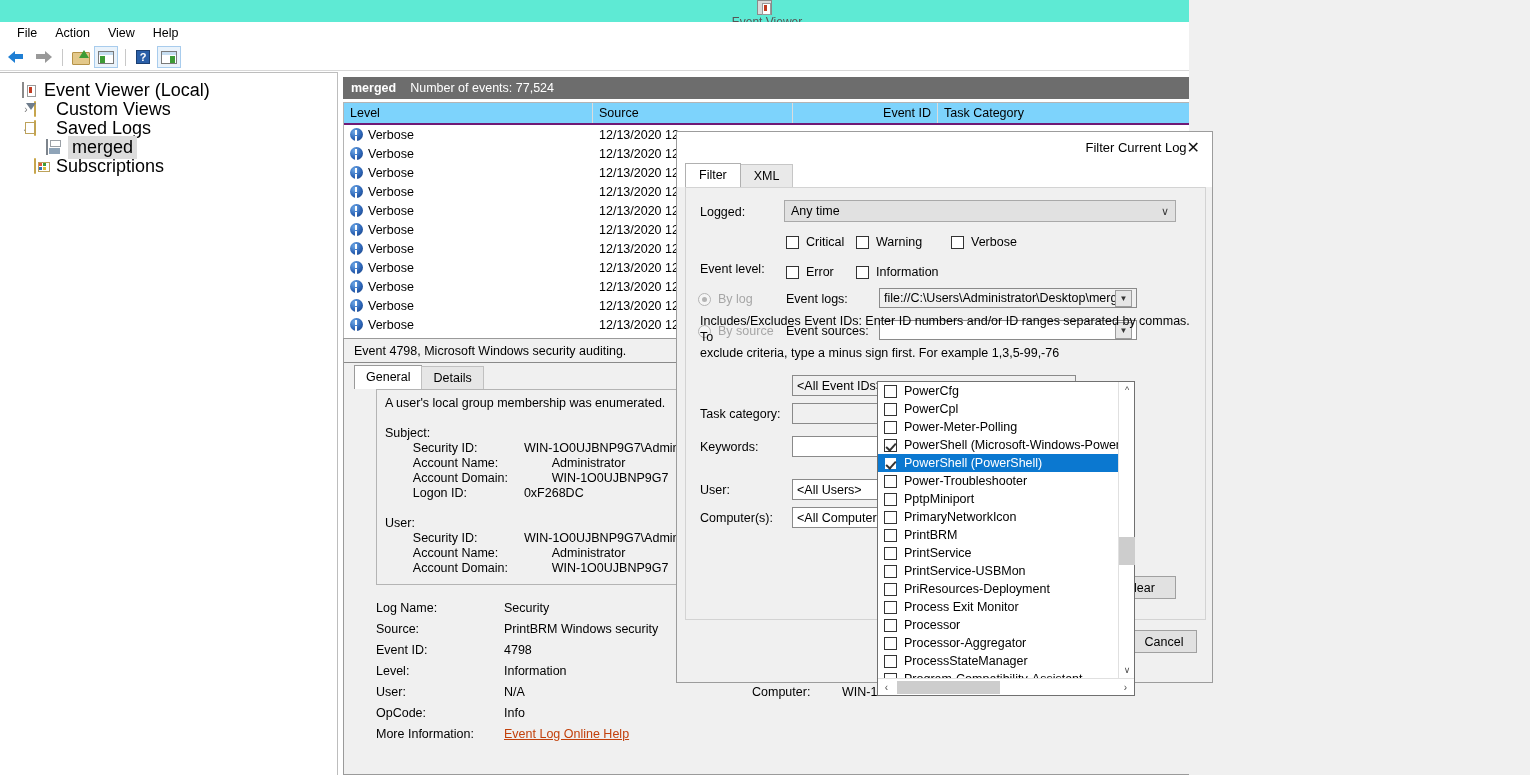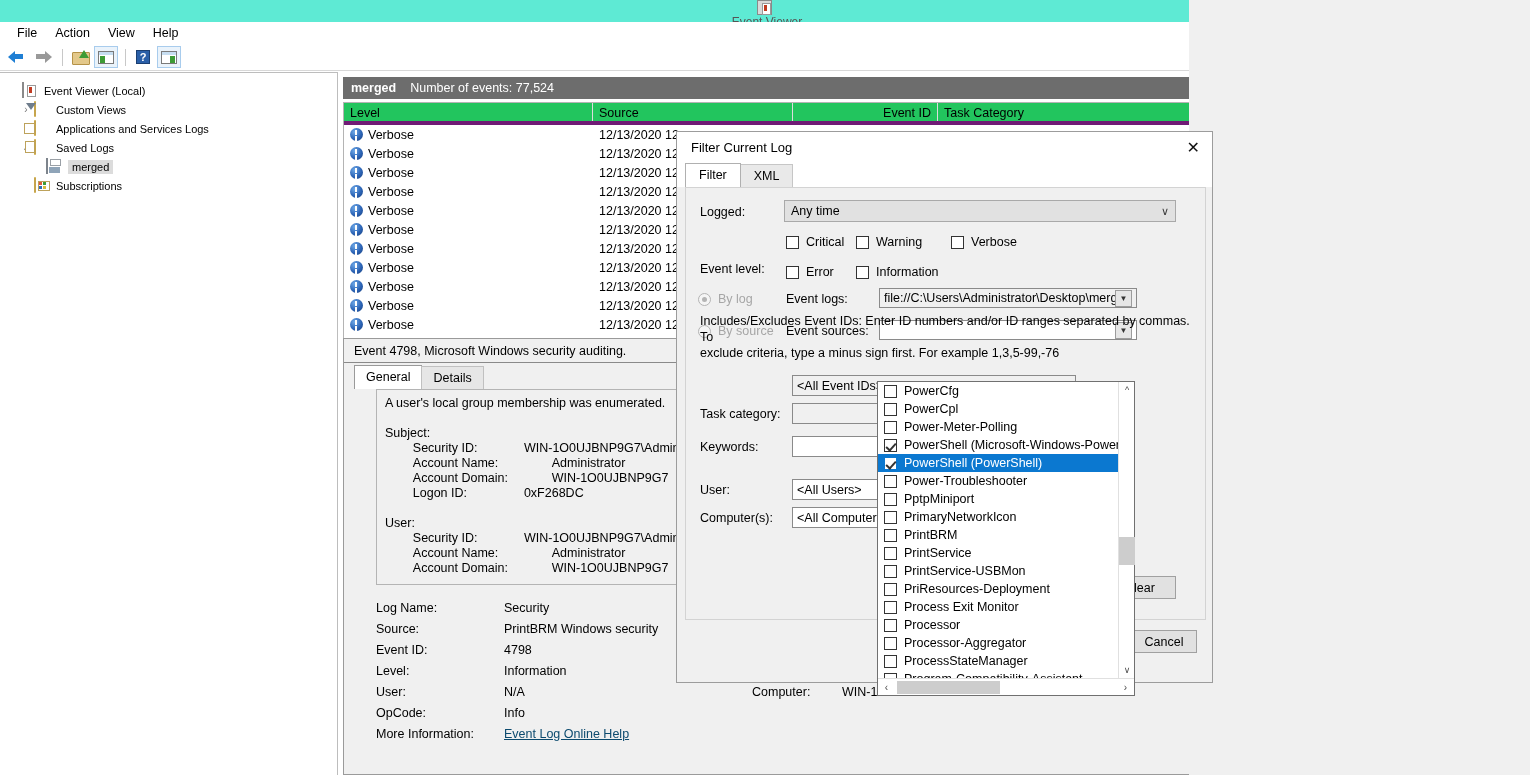--- a/index.html
+++ b/index.html
@@ -78,21 +78,21 @@
   
   .sidebar {
     position:absolute; left:0; top:72px; width:338px; height:703px;
     background:#fff; border:1px solid #bdbdbd; border-left:none; border-bottom:none;
     overflow:hidden;
   }
   .tree { padding:8px 0 0 6px; }
   .tnode { display:flex; align-items:center; height:19px; padding-left:0; }
   .tnode .twist { width:16px; text-align:center; color:#7a7a7a; font-size:10px; flex:0 0 16px; }
   .tnode .ticon { width:17px; height:15px; margin-right:5px; position:relative; flex:0 0 17px; }
-  .tnode .tlabel { font-size:11px; white-space:nowrap; }
+  .tnode .tlabel { font-size:18px; white-space:nowrap; }
   .tnode .tlabel.sel { background:#dcdcdc; padding:1px 4px; }
 
   .ic-ev { width:15px;height:15px;background:#d9d9d9;border:1px solid #8a8a8a;position:relative;}
   .ic-ev::after{content:"";position:absolute;left:4px;top:2px;width:7px;height:10px;background:#fff;border:1px solid #9a9a9a;}
   .ic-ev::before{content:"";position:absolute;left:6px;top:4px;width:3px;height:6px;background:#c23b22;z-index:2;}
 
   .ic-fold { width:16px;height:13px;background:#f4d98c;border:1px solid #c6a54d;border-radius:1px;position:relative;margin-top:1px;}
   .ic-fold.filter::after{content:"";position:absolute;right:-1px;top:1px;width:0;height:0;border-left:5px solid transparent;border-right:5px solid transparent;border-top:7px solid #6f7d8c;}
   .ic-fold.winlog::after{content:"";position:absolute;right:0px;top:3px;width:8px;height:8px;background:#2f6fb5;border:1px solid #23527d;}
   .ic-fold.plain::after{content:"";position:absolute;right:0px;top:2px;width:9px;height:9px;background:#fff;border:1px solid #bda25b;}
@@ -117,21 +117,21 @@
     position:absolute; left:5px; top:5px; width:1180px; height:22px;
     background:#6d6d6d; color:#fff; display:flex; align-items:center; padding-left:8px; gap:14px;
   }
   .listhdr-bar .lh-name { font-weight:bold; font-size:12.5px; }
   .listhdr-bar .lh-count { font-size:12.5px; }
 
   .eventlist {
     position:absolute; left:5px; top:30px; width:1180px; height:299px;
     background:#fff; border:1px solid #b4b4b4; overflow:hidden;
   }
-  .el-cols { display:flex; height:22px; border-bottom:4px solid #701a75; background:#22c55e; }
+  .el-cols { display:flex; height:22px; border-bottom:2px solid #701a75; background:#7dd3fc; }
   .el-col { font-size:12.5px; padding:3px 6px; border-right:1px solid #dcdcdc; white-space:nowrap; overflow:hidden; }
   .el-col.num { text-align:right; }
   .el-row { display:flex; height:19px; align-items:center; }
   .el-cell { font-size:12.5px; padding:0 6px; white-space:nowrap; overflow:hidden; display:flex; align-items:center; }
   .el-cell.num { justify-content:flex-end; }
   .lvl-ico {
     width:13px;height:13px;border-radius:50%;
     background:radial-gradient(circle at 35% 30%, #6ea9e8 0%, #2b63b5 55%, #1a3f7a 100%);
     margin-right:5px; flex:0 0 13px; position:relative;
   }
@@ -175,28 +175,28 @@
   .dp-tb-scroll .sbt { position:absolute; top:14px; left:0; width:15px; height:110px; background:#cccccc; }
   .dp-tb-scroll .a-up,.dp-tb-scroll .a-dn{width:15px;height:14px;display:flex;align-items:center;justify-content:center;font-size:9px;color:#5a5a5a;}
   .dp-tb-scroll .a-dn{position:absolute;bottom:0;}
 
   .dp-meta { position:absolute; left:22px; top:208px; width:1100px; font-size:12.5px; }
   .meta-row { display:flex; height:21px; align-items:center; }
   .meta-lbl { width:128px; }
   .meta-val { width:248px; }
   .meta-lbl2 { width:90px; }
   .meta-val2 { }
-  .meta-link { color:#0c4a6e; text-decoration:underline; }
+  .meta-link { color:#c2410c; text-decoration:underline; }
 
   
   .dialog {
     position:absolute; left:676px; top:131px; width:537px; height:552px;
     background:#f0f0f0; border:1px solid #9c9c9c; box-shadow:0 0 0 0 rgba(0,0,0,0);
   }
-  .dlg-title { height:30px; background:#fff; display:flex; align-items:center; justify-content:space-between;
+  .dlg-title { height:30px; background:#fff; display:flex; align-items:center; justify-content:flex-end;
                padding:0 12px 0 14px; }
   .dlg-title .t { font-size:13px; color:#000; }
   .dlg-x { font-size:16px; color:#111; cursor:default; }
   .dlg-tabs { height:25px; display:flex; align-items:flex-end; padding-left:8px; background:#fff; }
   .dlg-tab { font-size:12.5px; padding:4px 13px; border:1px solid #c6c6c6; border-bottom:none; background:#e9e9e9; margin-right:-1px;}
   .dlg-tab.active { background:#fff; border-color:#b0b0b0; position:relative; z-index:2; padding-bottom:5px;}
 
   .dlg-panel { position:absolute; left:8px; top:55px; width:521px; height:433px;
                background:#f0f0f0; border:1px solid #d3d3d3; }
 
@@ -305,25 +305,20 @@
         <span class="tlabel">Event Viewer (Local)</span>
       </div>
 
       <div class="tnode" style="padding-left:12px">
         <span class="twist">›</span>
         <span class="ticon"><span class="ic-fold filter"></span></span>
         <span class="tlabel">Custom Views</span>
       </div>
 
 
-      <div class="tnode" style="padding-left:12px">
-        <span class="twist">›</span>
-        <span class="ticon"><span class="ic-fold plain"></span></span>
-        <span class="tlabel">Applications and Services Logs</span>
-      </div>
 
       <div class="tnode" style="padding-left:12px">
         <span class="twist">⌄</span>
         <span class="ticon"><span class="ic-fold saved"></span></span>
         <span class="tlabel">Saved Logs</span>
       </div>
 
       <div class="tnode" style="padding-left:40px">
         <span class="ticon"><span class="ic-disk"></span></span>
         <span class="tlabel sel">merged</span>

